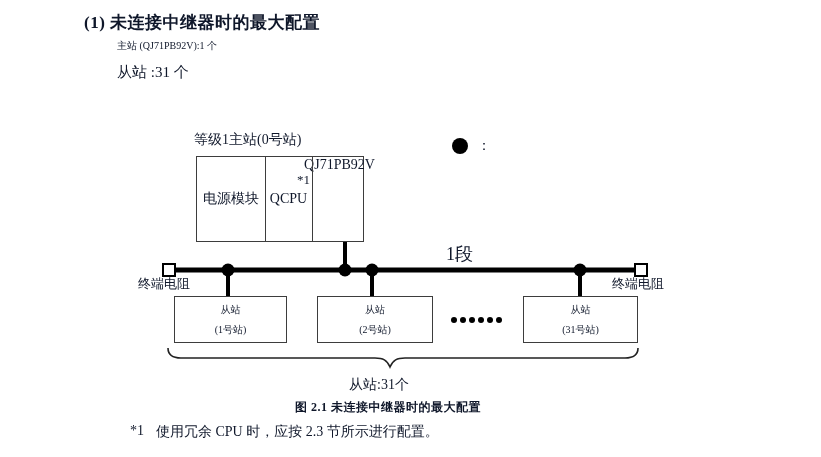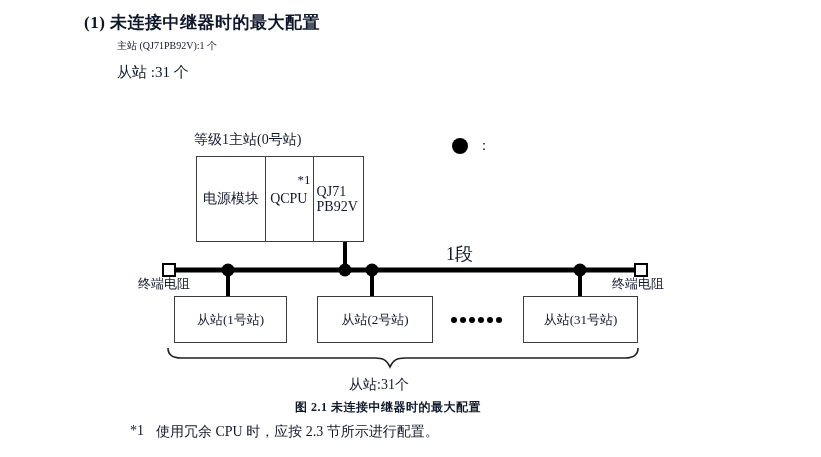--- a/index.html
+++ b/index.html
@@ -22,30 +22,30 @@
   .legend-dot{width:16px;height:16px;border-radius:50%;background:#000;flex:0 0 auto;}
   
   .master-box{
     left:196px;top:156px;width:168px;height:86px;
     border:1.5px solid #3d3d3d;display:flex;box-sizing:border-box;
   }
   .cell{box-sizing:border-box;display:flex;align-items:center;font-size:14px;}
   .cell-power{width:70px;justify-content:center;border-right:1.5px solid #3d3d3d;}
   .cell-cpu{width:48px;position:relative;padding-left:4px;border-right:1.5px solid #3d3d3d;}
   .cpu-note{position:absolute;top:15px;right:2px;font-size:13px;}
-  .cell-net{width:50px;flex-direction:column;align-items:flex-start;justify-content:center;padding-left:3px;line-height:15px;}
+  .cell-net{width:50px;flex-direction:row;align-items:flex-start;justify-content:center;padding-left:3px;line-height:15px;}
   
   .segment-label{left:446px;top:242px;font-size:18px;}
   .term-left{left:138px;top:275px;font-size:13px;}
   .term-right{left:612px;top:275px;font-size:13px;}
   
   .slave{
     border:1.5px solid #3d3d3d;box-sizing:border-box;
-    display:flex;flex-direction:row;align-items:center;justify-content:center;
-    font-size:13px;line-height:20px;top:296px;height:47px;
+    display:flex;flex-direction:column;align-items:center;justify-content:center;
+    font-size:10px;line-height:20px;top:296px;height:47px;
   }
   .slave1{left:174px;width:113px;}
   .slave2{left:317px;width:116px;}
   .slave31{left:523px;width:115px;}
   
   .ellipsis{left:451px;top:317px;display:flex;gap:3px;align-items:center;}
   .ellipsis .dot{width:6px;height:6px;border-radius:50%;background:#000;}
   
   .count-label{left:349px;top:376px;font-size:14px;}
   .caption{left:295px;top:399px;font-size:12px;font-weight:bold;letter-spacing:.5px;}

